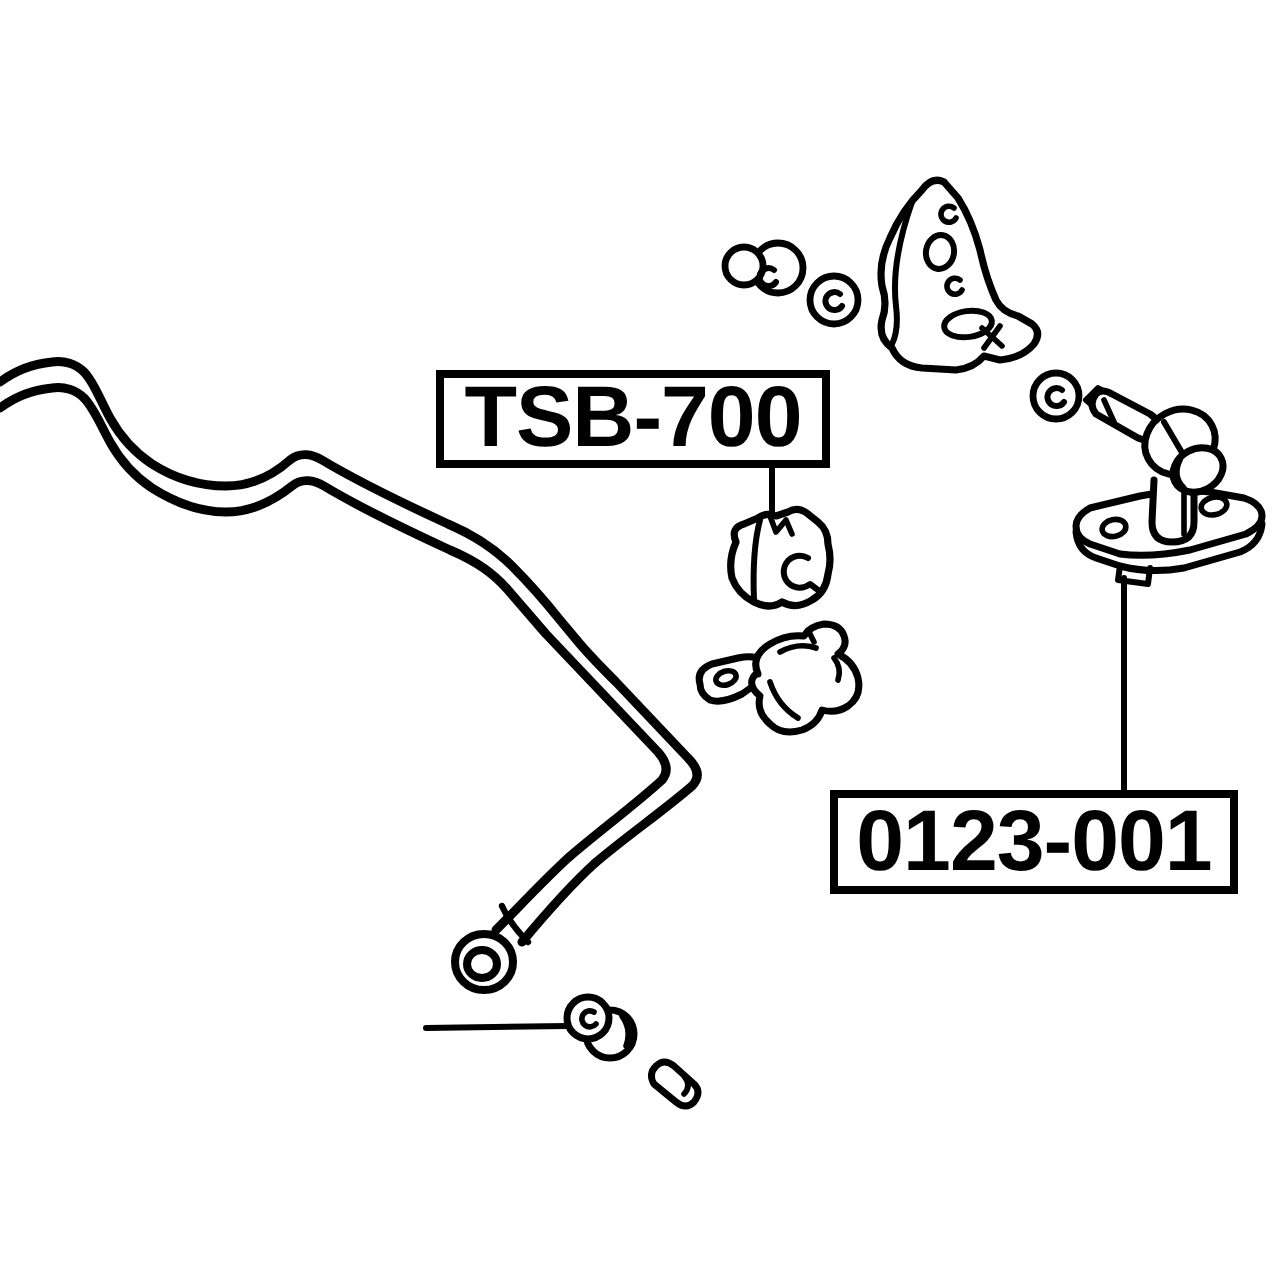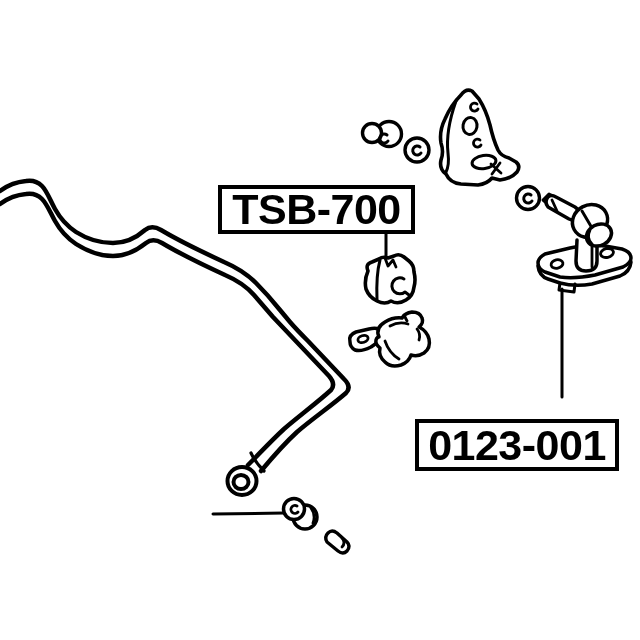--- a/index.html
+++ b/index.html
@@ -12,21 +12,21 @@
   }
   .stage svg { position:absolute; left:0; top:0; }
   .label-box {
     position:absolute; background:var(--bg);
     border:4px solid var(--ink);
     display:flex; align-items:center; justify-content:center;
     font-weight:bold; color:var(--ink); white-space:nowrap;
     letter-spacing:-0.5px; line-height:1;
   }
   #label-tsb700  { left:218px; top:185px; width:197px; height:49px; font-size:43px; }
-  #label-0123001 { left:415px; top:419px; width:204px; height:52px; font-size:43px; }
+  #label-0123001 { left:415px; top:395px; width:204px; height:52px; font-size:43px; }
   #label-tsb733  { left:4px;   top:488px; width:210px; height:56px; font-size:45px; }
 </style>
 </head>
 <body>
 
 <div class="stage">
 
   <svg width="640" height="640" viewBox="0 0 640 640">
     <g fill="none" stroke="#000" stroke-linecap="round" stroke-linejoin="round">
 

